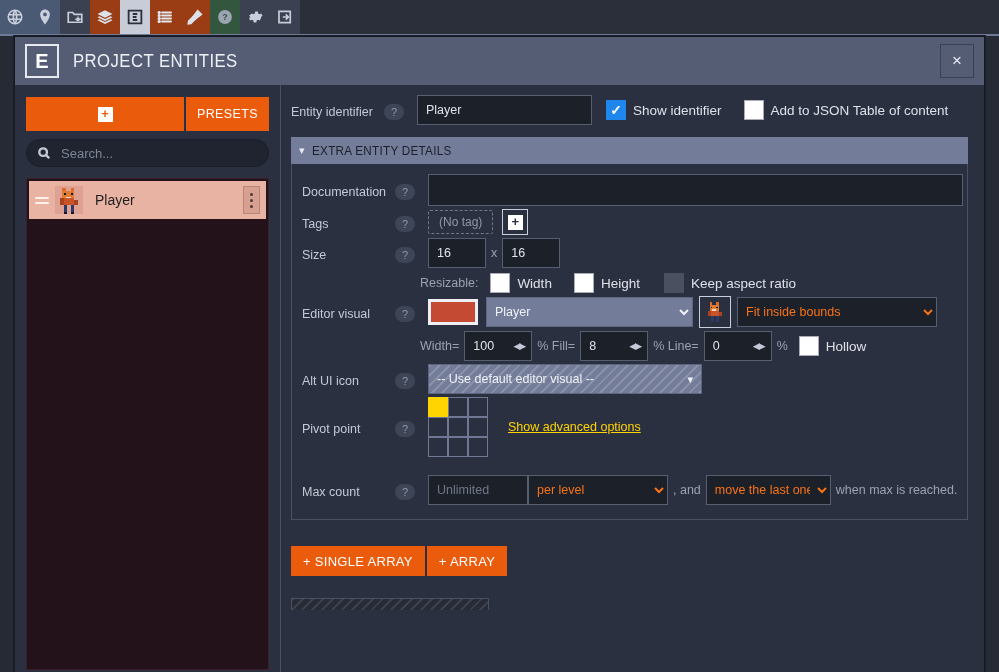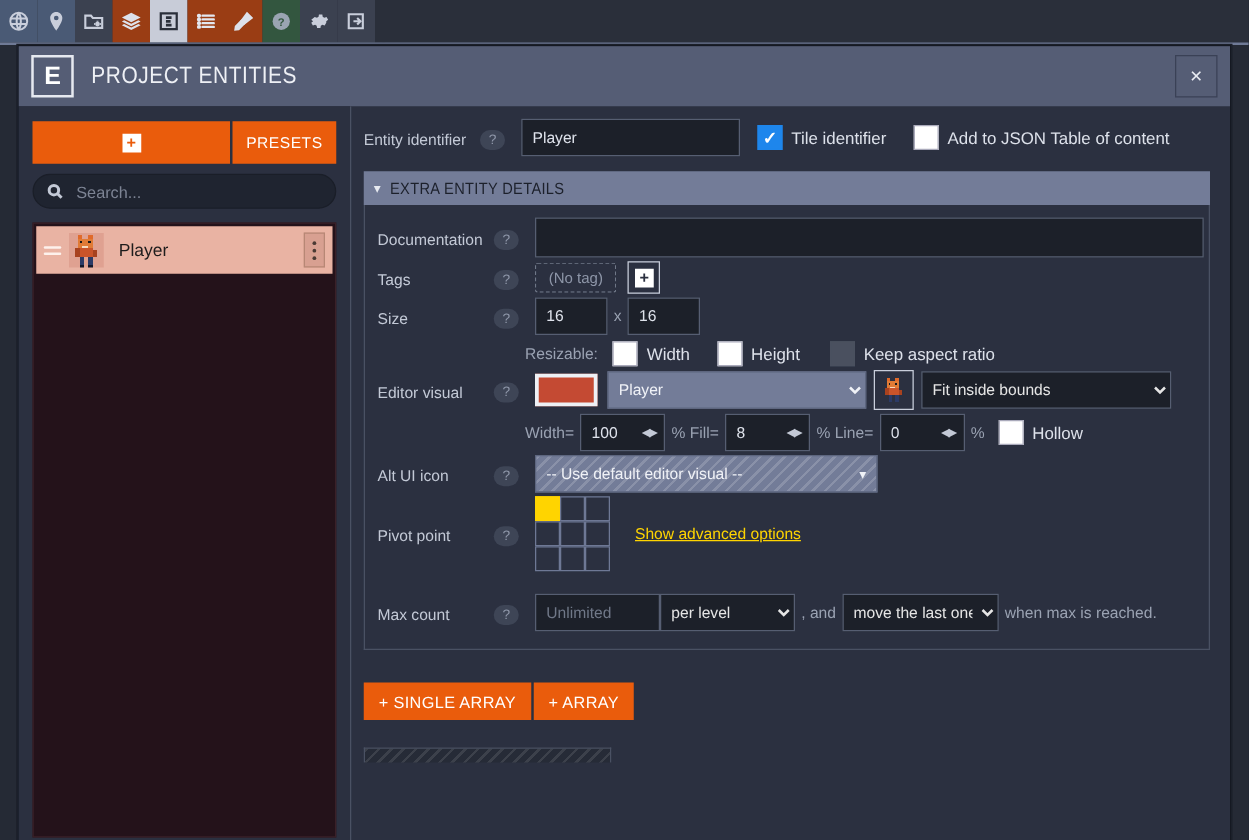--- a/index.html
+++ b/index.html
@@ -155,21 +155,21 @@
   .section-bar .sect-title { transform: scaleX(0.9); transform-origin:left center; color:#1c202b; }
 
   .panel {
     margin-left: 10px; width: 677px; border: 1px solid #4a5163; border-top: none;
     background: #2b3040; padding: 10px 0 14px 0;
   }
   .panel .row { padding-left: 10px; }
   .prow { margin-bottom: 3px; }
 
   select.sel {
-    background: #1c2029; color: #e5e5e5; border: 1px solid #565e72; height: 30px;
+    background: #1c2029; color: #f97316; border: 1px solid #565e72; height: 30px;
     font-size: 12.5px; padding: 0 4px; outline: none;
     font-family: "Liberation Sans", sans-serif;
   }
   select.sel-light {
     background: #737c98; color: #f0f2f7; border: 1px solid #5d667f;
   }
   .sel-striped {
     background-color: #737c98;
     background-image: repeating-linear-gradient(135deg, rgba(255,255,255,.16) 0 2px, rgba(255,255,255,0) 2px 7px);
     color: #f0f2f7; border: 1px solid #5d667f; height: 30px; font-size:12.5px;
@@ -356,21 +356,21 @@
       </div>
 
       <div class="right-pane">
 
         <div class="row">
           <div class="lbl">Entity identifier</div>
           <div class="help">?</div>
           <input class="ti" style="width: 175px;" type="text" value="Player">
           <div style="display:flex;align-items:center;margin-left:14px">
             <div class="cb checked">✓</div>
-            <div class="cblabel">Tile identifier</div>
+            <div class="cblabel">Show identifier</div>
           </div>
           <div style="display:flex;align-items:center;margin-left:22px">
             <div class="cb"></div>
             <div class="cblabel">Add to JSON Table of content</div>
           </div>
         </div>
 
         <div class="section-bar">
           <span class="chev">▾</span>
           <span class="sect-title">EXTRA ENTITY DETAILS</span>
@@ -495,21 +495,21 @@
               </div>
               <div class="adv-link">Show advanced options</div>
             </div>
           </div>
 
           <div class="row" style="margin-top:18px">
             <div class="lbl">Max count</div>
             <div class="help">?</div>
             <div style="display:flex;align-items:center">
               <input class="ti" style="width: 100px;" type="text" placeholder="Unlimited">
-              <select class="sel" style="width:108px">
+              <select class="sel" style="width:140px">
                 <option>per level</option>
               </select>
               <span class="mini">, and</span>
               <select class="sel" style="width:125px">
                 <option>move the last one in</option>
               </select>
               <span class="mini">when max is reached.</span>
             </div>
           </div>
         </div>

